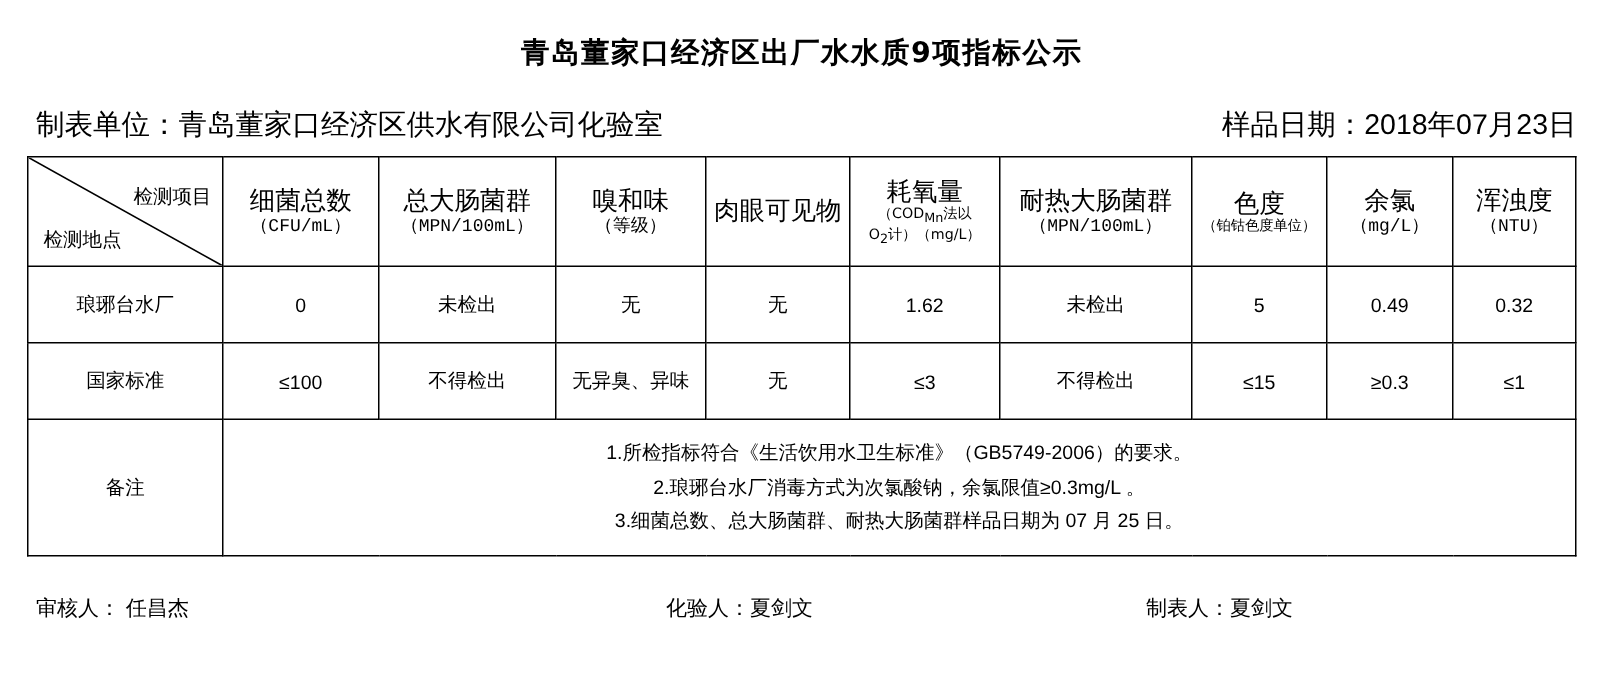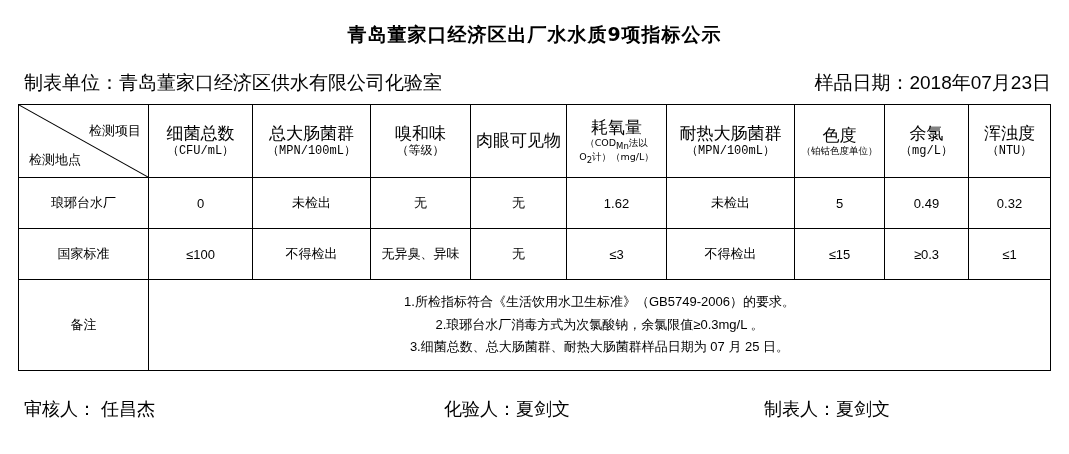--- a/index.html
+++ b/index.html
@@ -114,21 +114,21 @@
     line-height: 1.75;
     font-size: 13px;
     height: 86px;
   }
   .note-body div {
     white-space: nowrap;
   }
   .footer-row {
     display: flex;
     margin: 26px 24px 0 24px;
-    font-size: 18px;
+    font-size: 14px;
     position: relative;
   }
   .footer-item-1 { width: 420px; }
   .footer-item-2 { width: 320px; }
   .footer-item-3 { }
 </style>
 </head>
 <body>
 
 <div class="page">

